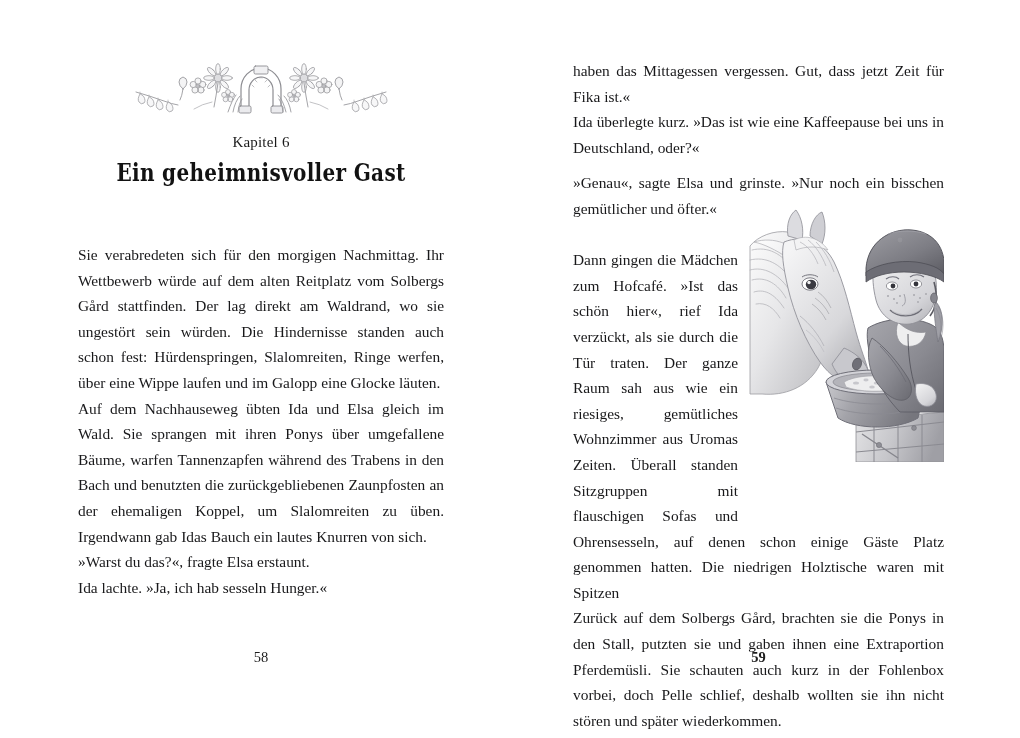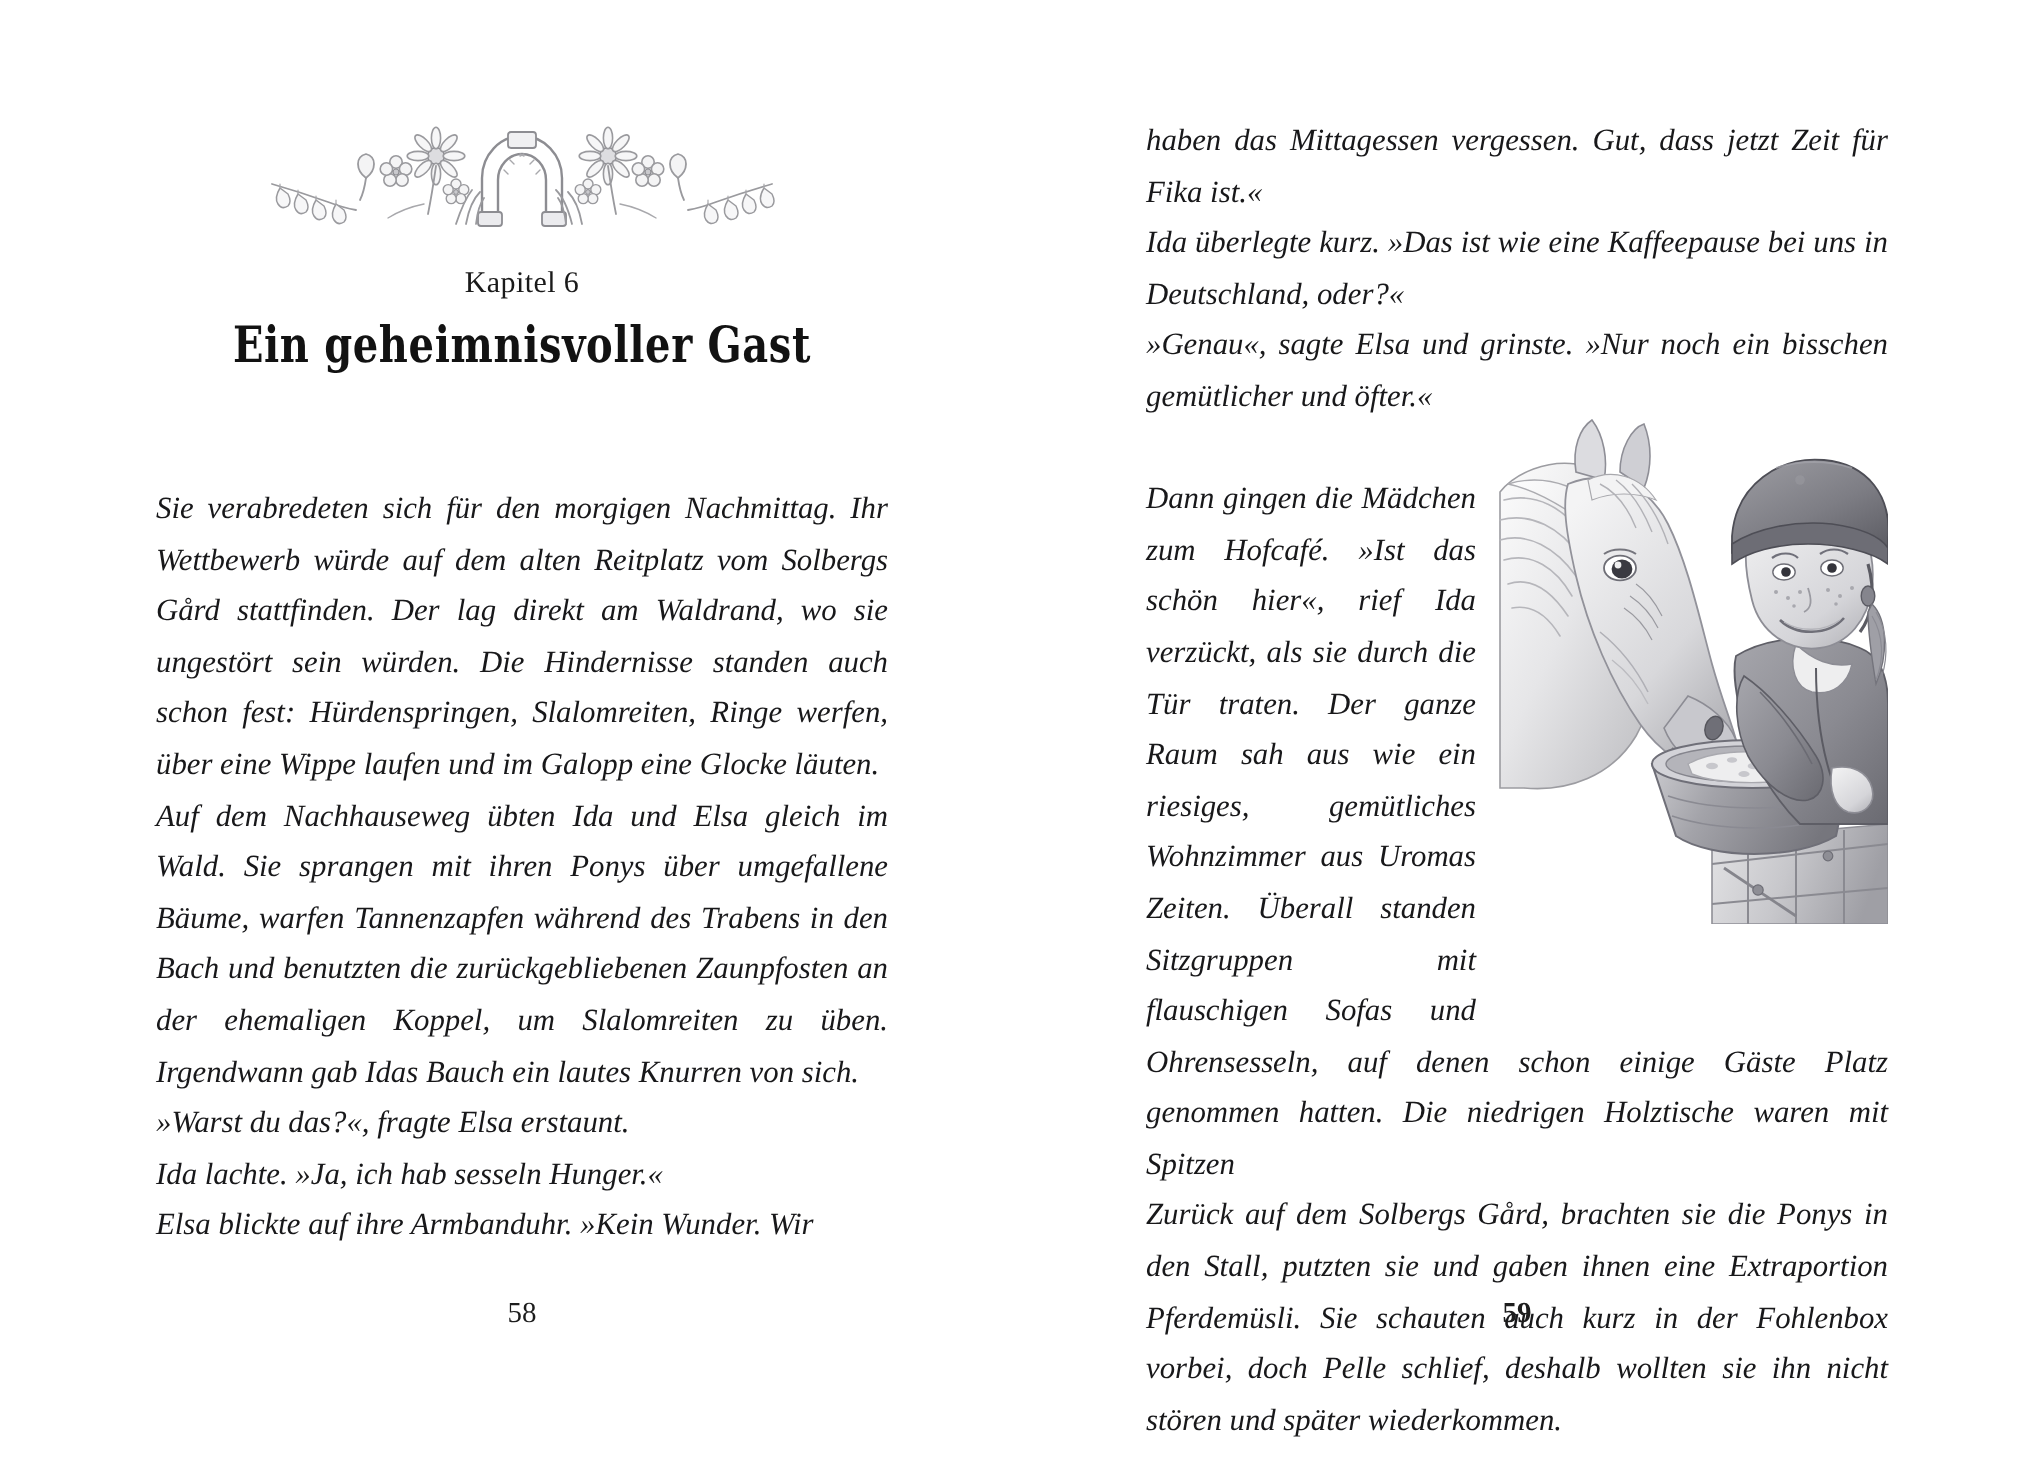--- a/index.html
+++ b/index.html
@@ -44,24 +44,24 @@
     left: 78px;
     top: 242px;
     width: 366px;
   }
   .col-right {
     left: 573px;
     top: 58px;
     width: 371px;
   }
   .col p { margin: 0; }
-  .col p.blank-after { margin-bottom: 25.6px; }
-
-  
-  .col p { text-align: justify; font-style: italic; }
+  .col p.blank-after { margin-bottom: 25.6px; margin-top: 10px; }
+
+  
+  .col p { text-align: justify; }
 
   
   .chapter-head {
     position: absolute;
     left: 78px;
     top: 56px;
     width: 366px;
     text-align: center;
   }
   .ornament {
@@ -245,21 +245,20 @@
 
       <div class="kapitel-label">Kapitel 6</div>
       <div class="chapter-title">Ein geheimnisvoller Gast</div>
     </div>
 
     <div class="col col-left">
       <p>Sie verabredeten sich für den morgigen Nachmittag. Ihr Wettbewerb würde auf dem alten Reitplatz vom Sol­bergs Gård stattfinden. Der lag direkt am Waldrand, wo sie ungestört sein würden. Die Hindernisse standen auch schon fest: Hürdenspringen, Slalomreiten, Ringe werfen, über eine Wippe laufen und im Galopp eine Glocke läu­ten.</p>
       <p>Auf dem Nachhauseweg übten Ida und Elsa gleich im Wald. Sie sprangen mit ihren Ponys über umgefallene Bäume, warfen Tannenzapfen während des Trabens in den Bach und benutzten die zurückgebliebenen Zaun­pfosten an der ehemaligen Koppel, um Slalomreiten zu üben. Irgendwann gab Idas Bauch ein lautes Knurren von sich.</p>
       <p>»Warst du das?«, fragte Elsa erstaunt.</p>
       <p>Ida lachte. »Ja, ich hab sesseln Hunger.«</p>
-      <p>Elsa blickte auf ihre Armbanduhr. »Kein Wunder. Wir</p>
     </div>
 
     <div class="folio folio-left">58</div>
   </div>
 
   <div class="page page-right"></div>
 
   <div class="col col-right">
     <p>haben das Mittagessen vergessen. Gut, dass jetzt Zeit für Fika ist.«</p>
     <p>Ida überlegte kurz. »Das ist wie eine Kaffeepause bei uns in Deutschland, oder?«</p>

